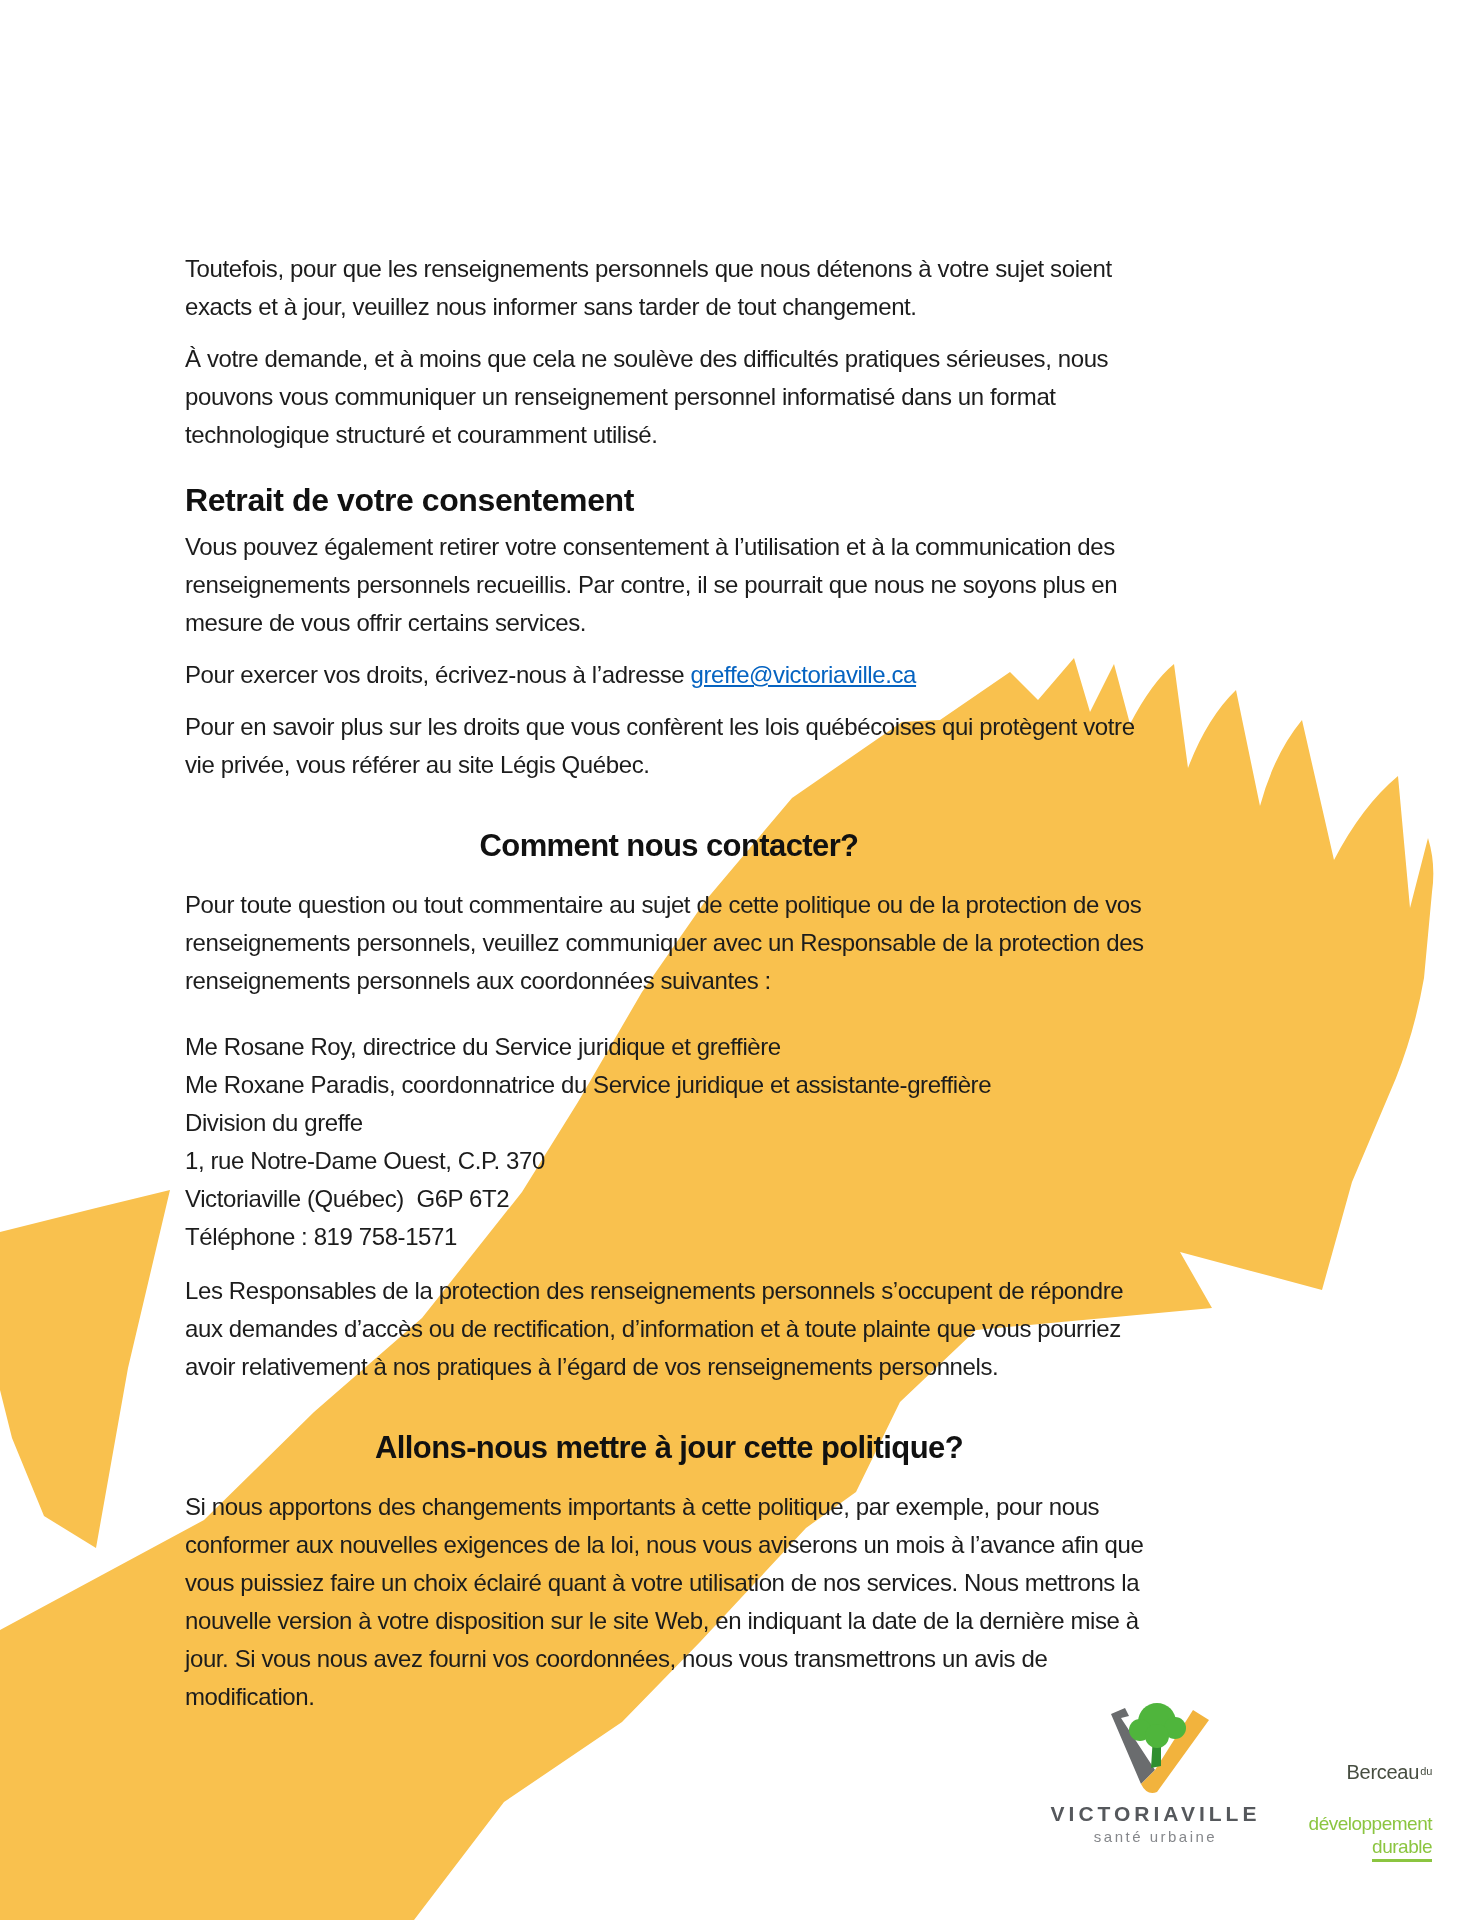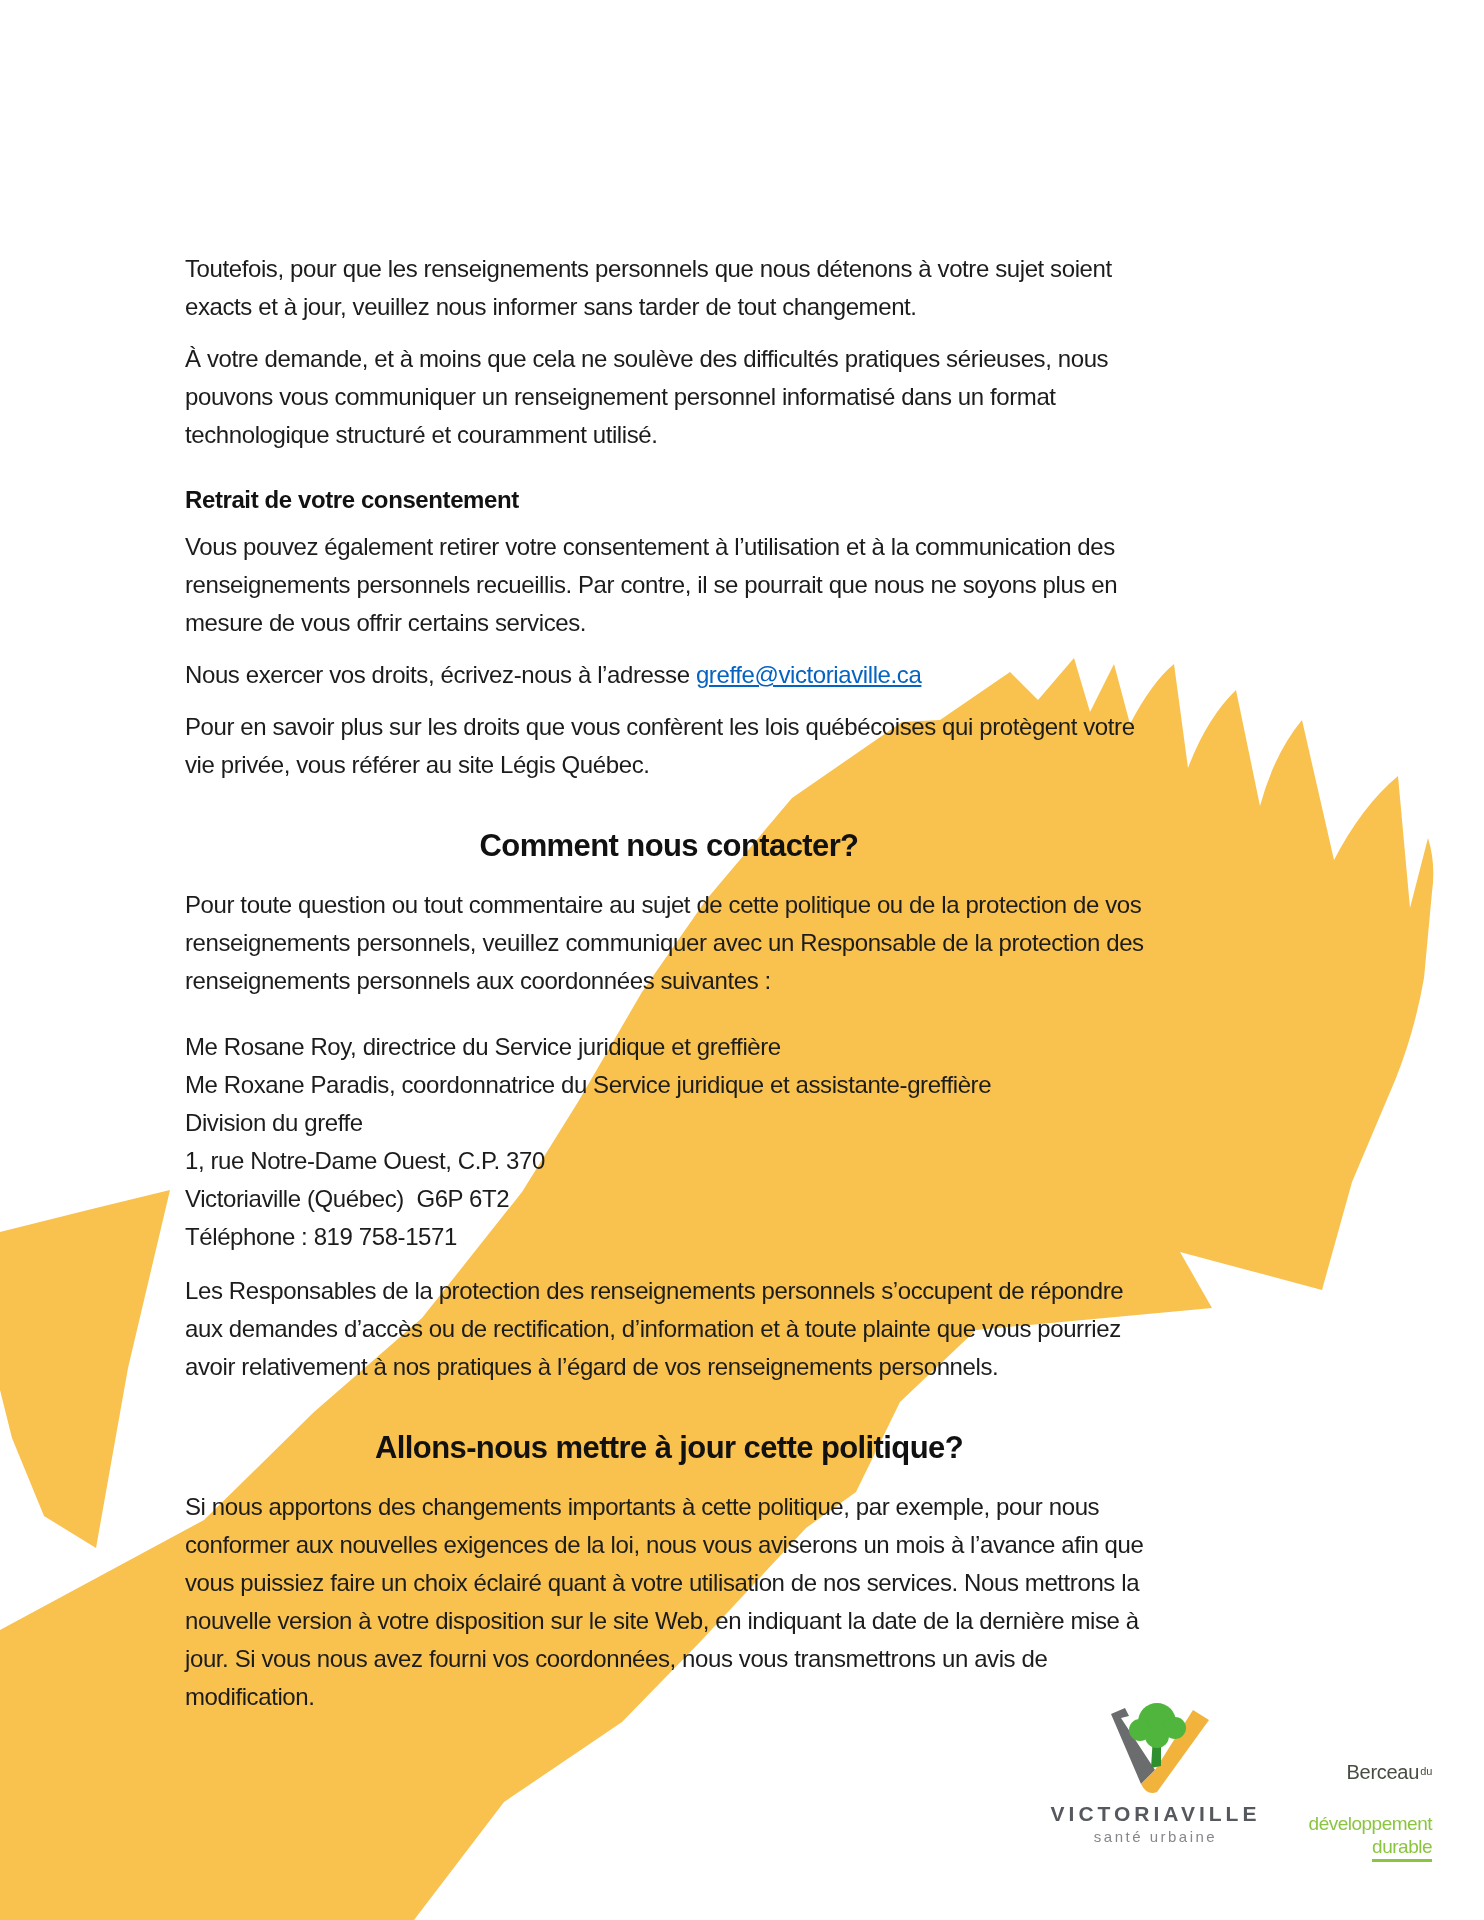--- a/index.html
+++ b/index.html
@@ -9,21 +9,21 @@
     font-family:"Liberation Sans", sans-serif;
     color:#1c1c1c;
   }
   .bg-layer{position:absolute;left:0;top:0;width:1484px;height:1920px;z-index:0;}
   .content{
     position:absolute;left:185px;top:250px;width:968px;z-index:2;
     font-size:24px;line-height:38px;letter-spacing:-0.4px;
   }
   .content p{margin:0 0 14px 0;}
   h3.sub-heading{
-    font-size:24px;line-height:32px;font-weight:bold;color:#111;
+    font-size:32px;line-height:32px;font-weight:bold;color:#111;
     margin:30px 0 12px 0;letter-spacing:-0.4px;
   }
   h2.big-heading{
     font-size:31px;line-height:40px;font-weight:bold;color:#111;
     margin:42px 0 20px 0;letter-spacing:-0.6px;text-align:center;
   }
   .email-link{color:#0563C1;text-decoration:underline;cursor:pointer;}
   .contact-block{margin:28px 0 16px 0;}
   .contact-block div{line-height:38px;}
   
@@ -104,21 +104,21 @@
 
   <p>Toutefois, pour que les renseignements personnels que nous détenons à votre sujet soient exacts et à jour, veuillez nous informer sans tarder de tout changement.</p>
 
   <p>À votre demande, et à moins que cela ne soulève des difficultés pratiques sérieuses, nous pouvons vous communiquer un renseignement personnel informatisé dans un format technologique structuré et couramment utilisé.</p>
 
   <h3 class="sub-heading">Retrait de votre consentement</h3>
 
   <p>Vous pouvez également retirer votre consentement à l’utilisation et à la communication des renseignements personnels recueillis. Par contre, il se pourrait que nous ne soyons plus en mesure de vous offrir certains services.</p>
 
   <p>
-    <span>Nous exercer vos droits, écrivez-nous à l’adresse </span><a class="email-link" href="#">greffe@victoriaville.ca</a>
+    <span>Pour exercer vos droits, écrivez-nous à l’adresse </span><a class="email-link" href="#">greffe@victoriaville.ca</a>
   </p>
 
   <p>Pour en savoir plus sur les droits que vous confèrent les lois québécoises qui protègent votre vie privée, vous référer au site Légis Québec.</p>
 
   <h2 class="big-heading">Comment nous contacter?</h2>
 
   <p>Pour toute question ou tout commentaire au sujet de cette politique ou de la protection de vos renseignements personnels, veuillez communiquer avec un Responsable de la protection des renseignements personnels aux coordonnées suivantes :</p>
 
   <div class="contact-block">
     <div>Me Rosane Roy, directrice du Service juridique et greffière</div>

